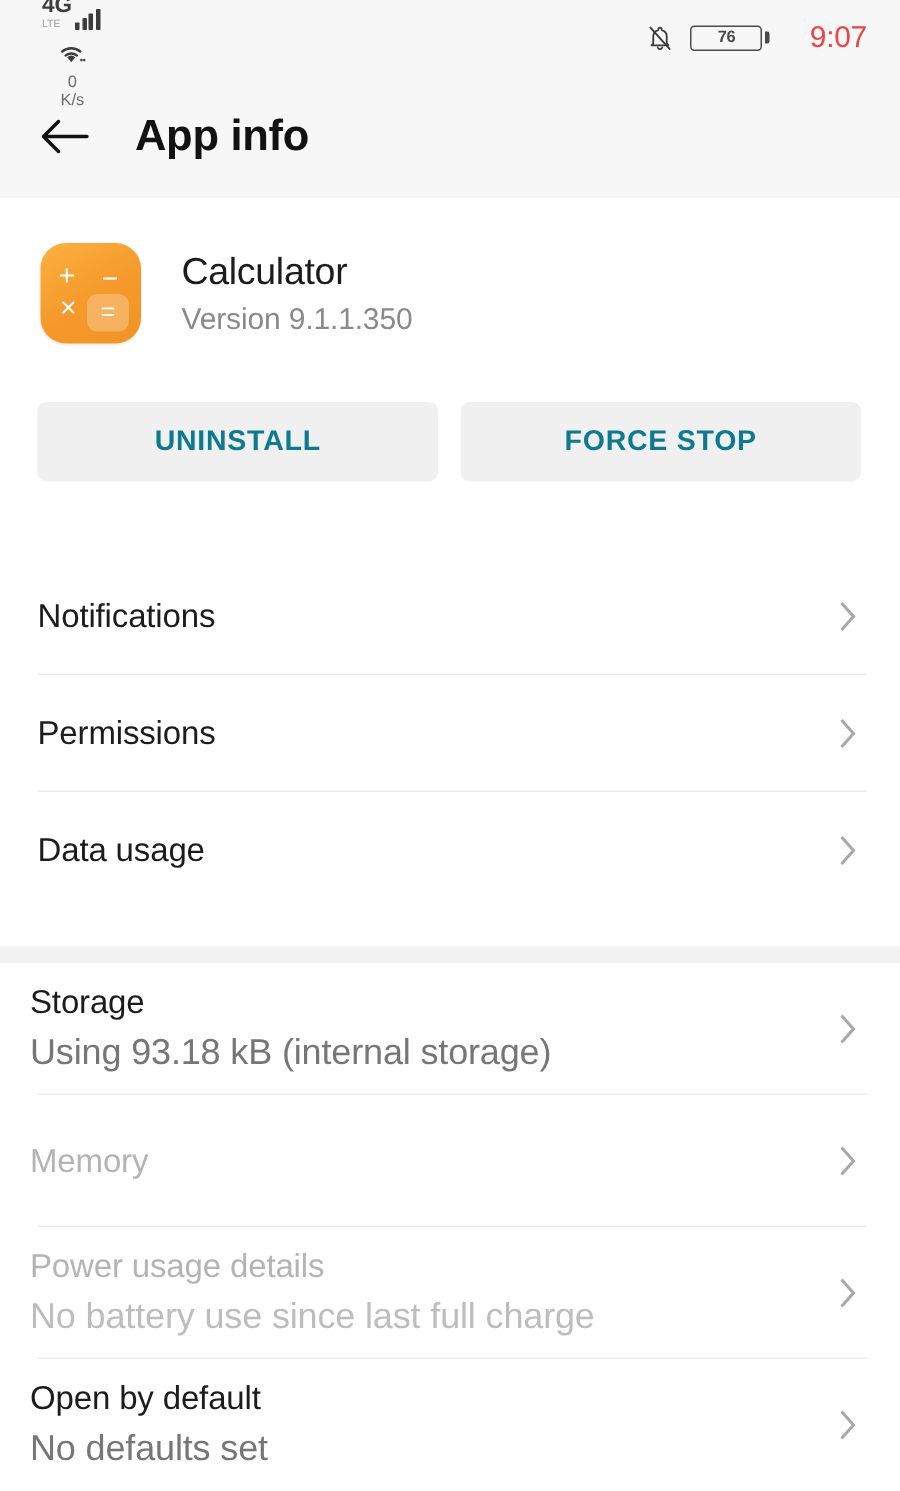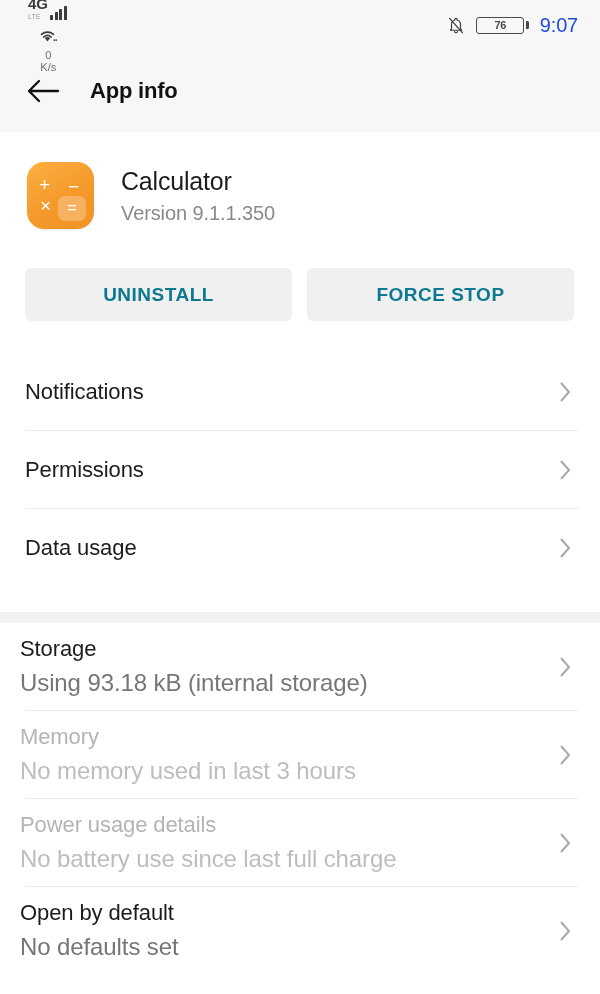--- a/index.html
+++ b/index.html
@@ -87,34 +87,34 @@
     font-weight: bold;
     color: #4a4a4a;
     letter-spacing: -0.3px;
   }
   .battery-tip {
     width: 3px; height: 8px;
     background: #4a4a4a;
     border-radius: 0 1.5px 1.5px 0;
     margin-left: 1.5px;
   }
-  .clock { font-size: 20px; color: #1d4ed8; letter-spacing: -0.2px; }
+  .clock { font-size: 20px; color: #ef4444; letter-spacing: -0.2px; margin-left: 16px; }
 
   
   .app-bar {
     height: 82px;
     background: #f7f7f7;
     display: flex;
     align-items: center;
     padding-left: 26px;
     gap: 30px;
   }
   .back-arrow { width: 34px; height: 28px; display: block; cursor: pointer; }
   .app-bar-title {
-    font-size: 22px;
+    font-size: 29px;
     font-weight: bold;
     color: #121212;
     letter-spacing: -0.2px;
   }
 
   
   .app-identity {
     display: flex;
     align-items: center;
     gap: 27px;
@@ -172,21 +172,21 @@
     border-radius: 6px;
     color: #0d7a91;
     font-family: "Liberation Sans", sans-serif;
     font-size: 19px;
     font-weight: bold;
     letter-spacing: 0.5px;
     cursor: pointer;
   }
 
   
-  .list-group { padding-top: 32px; }
+  .list-group { padding-top: 51px; }
   .list-group.second { padding-top: 0; }
 
   .section-gap {
     height: 11px;
     background: #f2f2f2;
     margin-top: 26px;
   }
 
   .row {
     position: relative;
@@ -334,21 +334,20 @@
     </span>
     <svg class="chevron" viewBox="0 0 14 24">
         <path d="M3 3 L11 12 L3 21"></path>
       </svg>
   </div>
   <div class="divider"></div>
 
   <div class="row two-line disabled">
     <span class="row-text">
       <span class="row-title">Memory</span>
-      <span class="row-sub">No memory used in last 3 hours</span>
     </span>
     <svg class="chevron" viewBox="0 0 14 24">
         <path d="M3 3 L11 12 L3 21"></path>
       </svg>
   </div>
   <div class="divider"></div>
 
   <div class="row two-line disabled">
     <span class="row-text">
       <span class="row-title">Power usage details</span>

